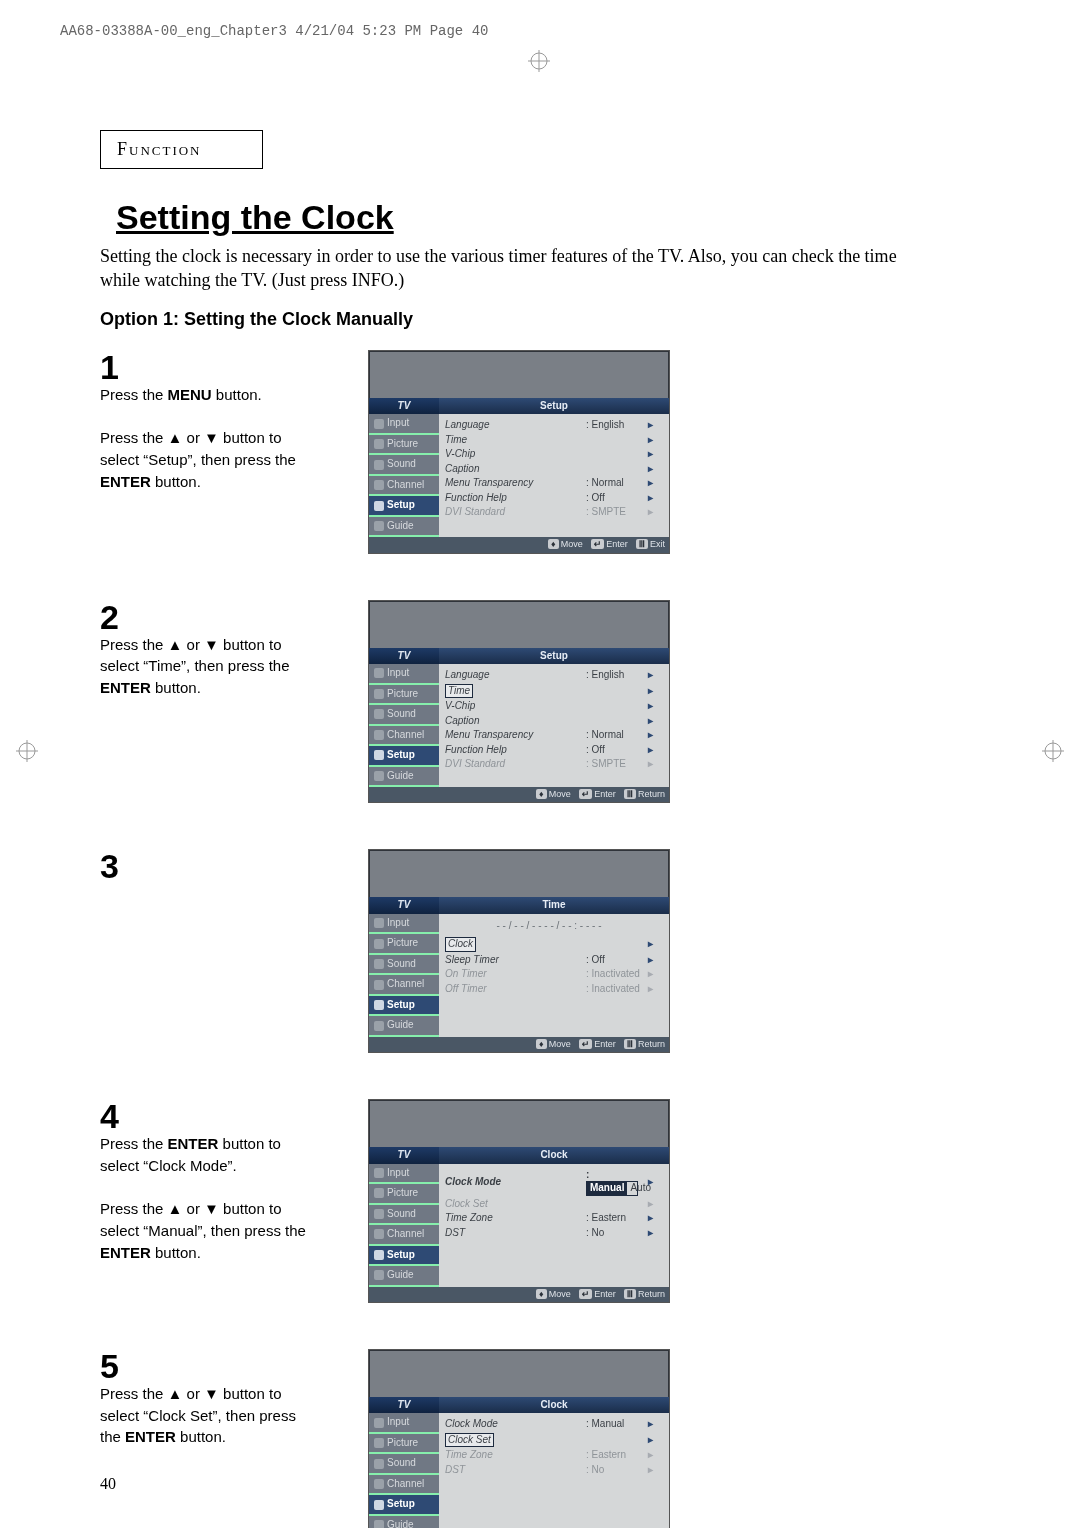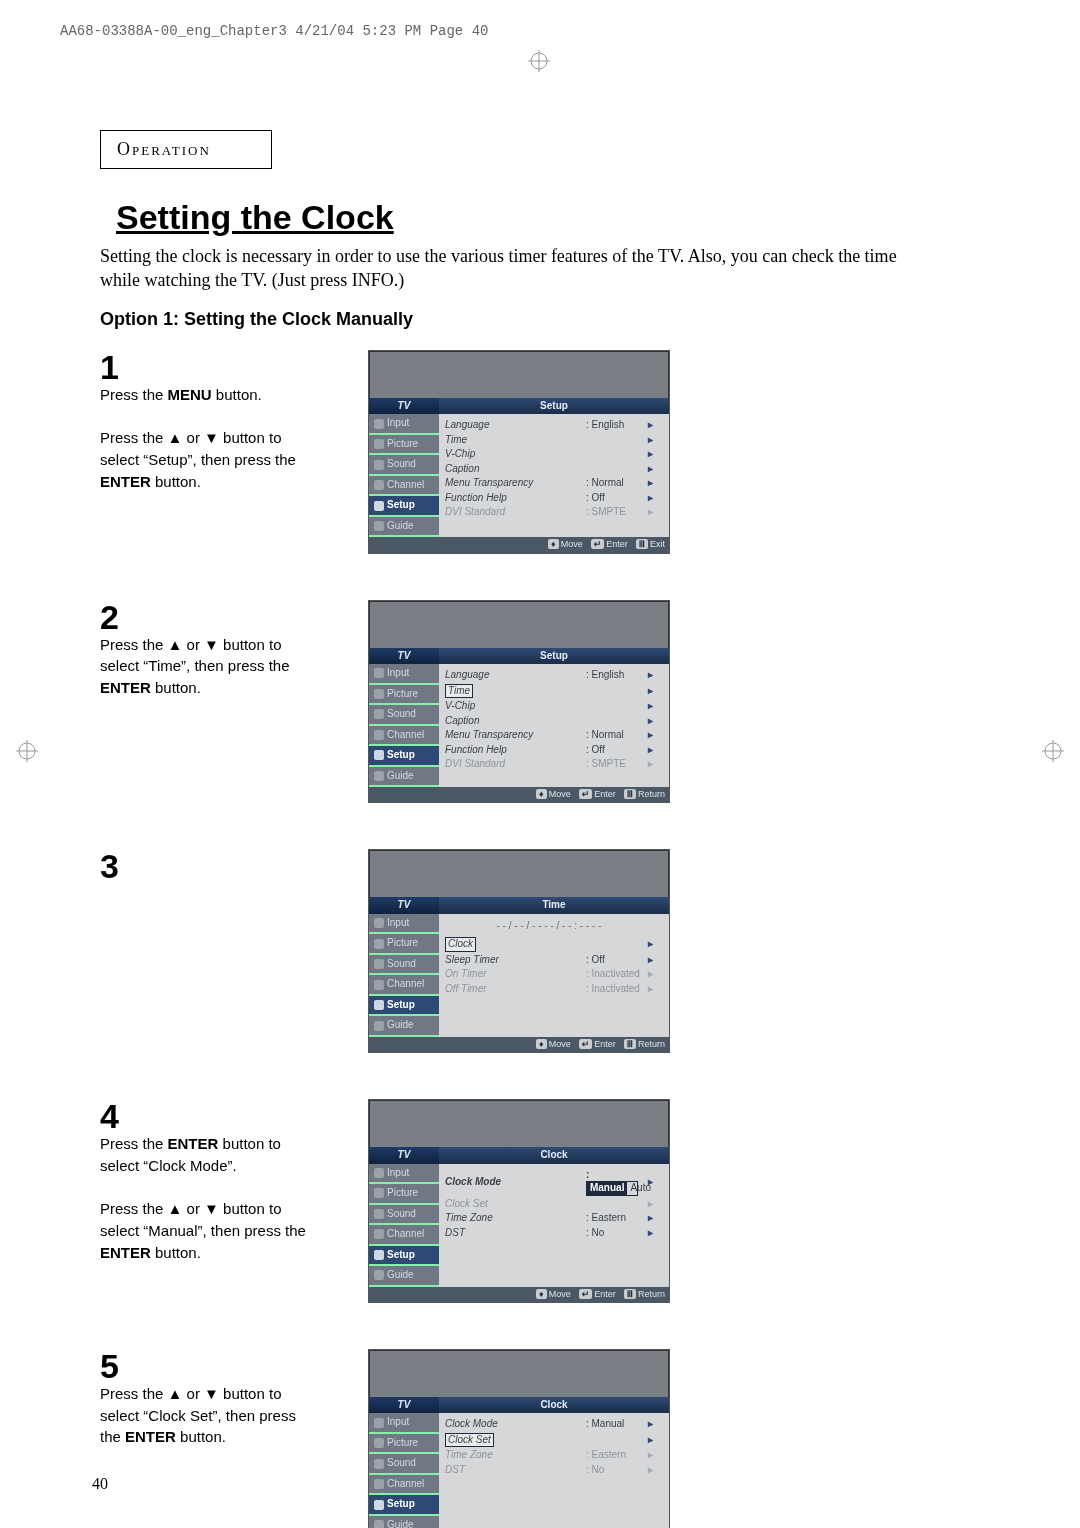--- a/index.html
+++ b/index.html
@@ -20,21 +20,21 @@
   .content{position:absolute;left:100px;right:100px;top:130px;bottom:80px;}
   .opbox{border:1.5px solid #000;display:inline-block;padding:8px 60px 8px 16px;font-variant:small-caps;letter-spacing:2px;font-size:18px;}
   .h1{font:bold 34px/1.2 Arial,Helvetica,sans-serif;margin:28px 16px 6px;text-decoration:underline;}
   .intro{font:18px/1.35 Georgia,serif;max-width:820px;}
   .h2{font:bold 18px/1.3 Arial,Helvetica,sans-serif;margin:16px 0 18px;}
   .step{display:flex;gap:28px;margin-bottom:46px;align-items:flex-start;}
   .stepnum{font:bold 34px/1 Arial,Helvetica,sans-serif;}
   .steptext{font:15px/1.45 Arial,Helvetica,sans-serif;max-width:210px;}
   .steptext b{font-weight:bold;}
   .arrow{font-family:Arial,sans-serif;}
-  .pagenum{position:absolute;bottom:36px;left:92px;font:16px/1 Georgia,serif;}
+  .pagenum{position:absolute;bottom:36px;left:100px;font:16px/1 Georgia,serif;}
   
   .osd{width:300px;font:10px/1.25 Arial,Helvetica,sans-serif;color:var(--osd-text);background:var(--osd-bg);border:1px solid #555;box-shadow:0 0 0 1px #30343a inset;}
   .osd .hdr{display:flex;font-weight:bold;margin-top:47px;}
   .osd .hdr .tv{flex:0 0 70px;background:linear-gradient(#1e3a66,#0f223f);text-align:center;padding:2px 0;color:#dfe6f0;font-style:italic;}
   .osd .hdr .title{flex:1;background:linear-gradient(#2e4a74,#1a2d4a);text-align:center;padding:2px 0;color:#e7edf6;}
   .osd .body{display:flex;min-height:92px;}
   .osd .tabs{flex:0 0 70px;background:#707884;display:flex;flex-direction:column;}
   .osd .tab{padding:3px 5px;color:#d6d9dd;border-bottom:2px solid #86efac;display:flex;align-items:center;gap:3px;}
   .osd .tab.sel{background:var(--osd-tab-sel);color:#fff;font-weight:bold;}
   .osd .tab .ico{width:10px;height:10px;background:#9aa1a9;border-radius:2px;display:inline-block;flex-shrink:0;}
@@ -85,21 +85,21 @@
   </div>
   <div class="regmark" style="bottom:36px;left:528px;">
     <svg width="22" height="22" viewBox="0 0 22 22">
         <circle cx="11" cy="11" r="8" fill="none" stroke="#999"></circle>
         <line x1="11" y1="0" x2="11" y2="22" stroke="#999"></line>
         <line x1="0" y1="11" x2="22" y2="11" stroke="#999"></line>
       </svg>
   </div>
 
   <div class="content">
-    <div class="opbox">Operation</div>
+    <div class="opbox">Function</div>
 
     <div class="h1">Setting the Clock</div>
     <div class="intro">Setting the clock is necessary in order to use the various timer features of the TV. Also, you can check the time while watching the TV. (Just press INFO.)</div>
     <div class="h2">Option 1: Setting the Clock Manually</div>
 
     
     <div id="steps-host">
         <div class="step">
     <div style="flex:0 0 240px">
       <div class="stepnum">1</div>

